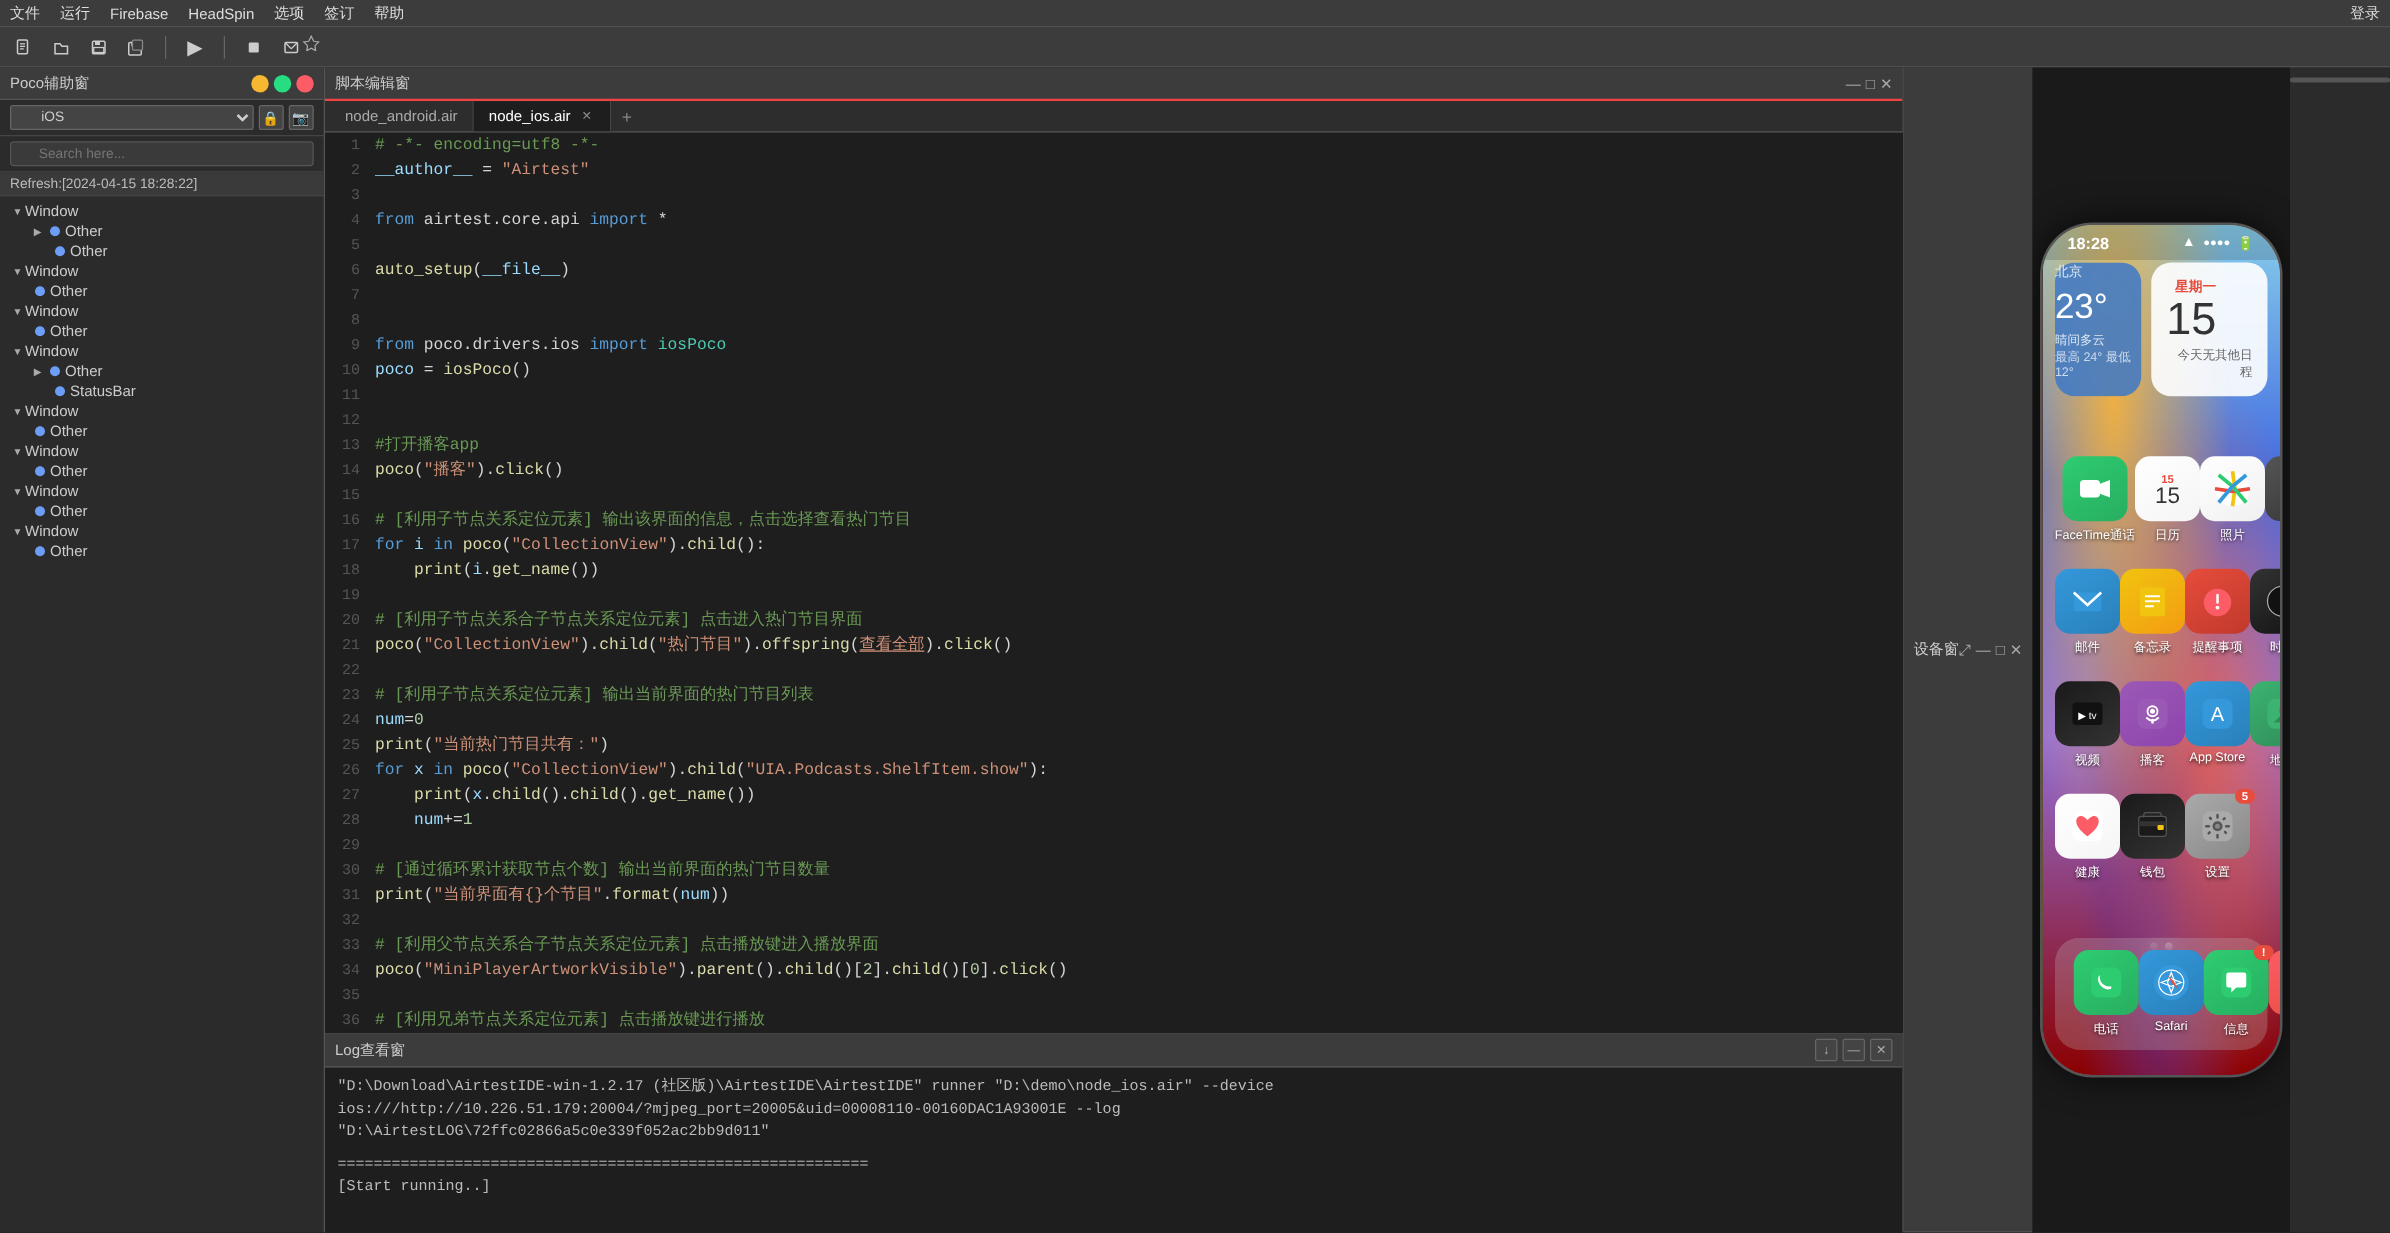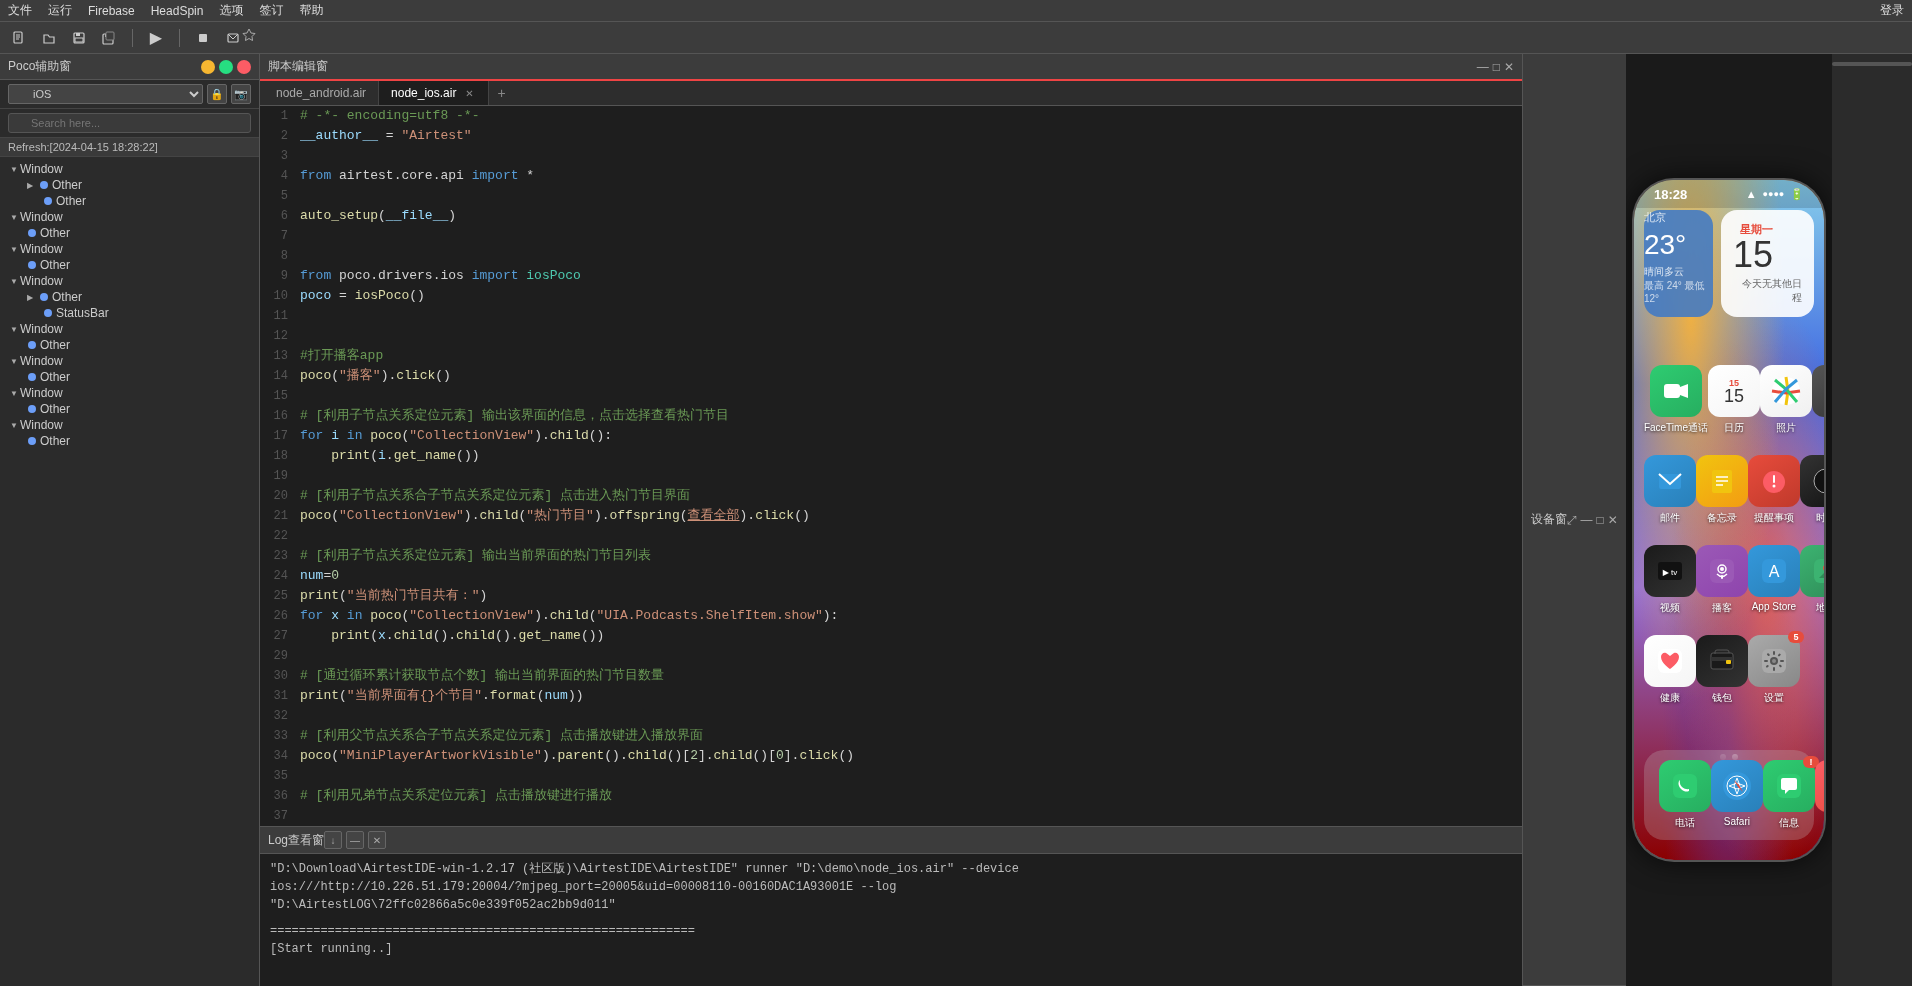--- a/index.html
+++ b/index.html
@@ -310,20 +310,21 @@
       background: #1e1e1e;
       border-top: 1px solid #555;
       display: flex;
       flex-direction: column;
     }
     .log-header {
       background: #3c3c3c;
       padding: 4px 8px;
       display: flex;
       align-items: center;
+      justify-content: space-between;
       border-bottom: 1px solid #555;
       font-size: 12px;
     }
     .log-header-title { color: #ccc; }
     .log-header-btns { display: flex; gap: 4px; }
     .log-header-btn {
       width: 18px;
       height: 18px;
       background: #444;
       border: 1px solid #666;
@@ -902,20 +903,24 @@
       </div>
       <div class="code-line">
         <span class="line-num">26</span>
         <span class="line-content"><span class="kw">for</span> <span class="var">x</span> <span class="kw">in</span> <span class="func">poco</span><span class="punc">(</span><span class="str">"CollectionView"</span><span class="punc">).</span><span class="func">child</span><span class="punc">(</span><span class="str">"UIA.Podcasts.ShelfItem.show"</span><span class="punc">):</span></span>
       </div>
       <div class="code-line">
         <span class="line-num">27</span>
         <span class="line-content">    <span class="func">print</span><span class="punc">(</span><span class="var">x</span><span class="punc">.</span><span class="func">child</span><span class="punc">().</span><span class="func">child</span><span class="punc">().</span><span class="func">get_name</span><span class="punc">())</span></span>
       </div>
       <div class="code-line">
+        <span class="line-num">28</span>
+        <span class="line-content">    <span class="var">num</span><span class="op">+=</span><span class="num">1</span></span>
+      </div>
+      <div class="code-line">
         <span class="line-num">29</span>
         <span class="line-content"></span>
       </div>
       <div class="code-line">
         <span class="line-num">30</span>
         <span class="line-content"><span class="comment"># [通过循环累计获取节点个数] 输出当前界面的热门节目数量</span></span>
       </div>
       <div class="code-line">
         <span class="line-num">31</span>
         <span class="line-content"><span class="func">print</span><span class="punc">(</span><span class="str">"当前界面有{}个节目"</span><span class="punc">.</span><span class="func">format</span><span class="punc">(</span><span class="var">num</span><span class="punc">))</span></span>

